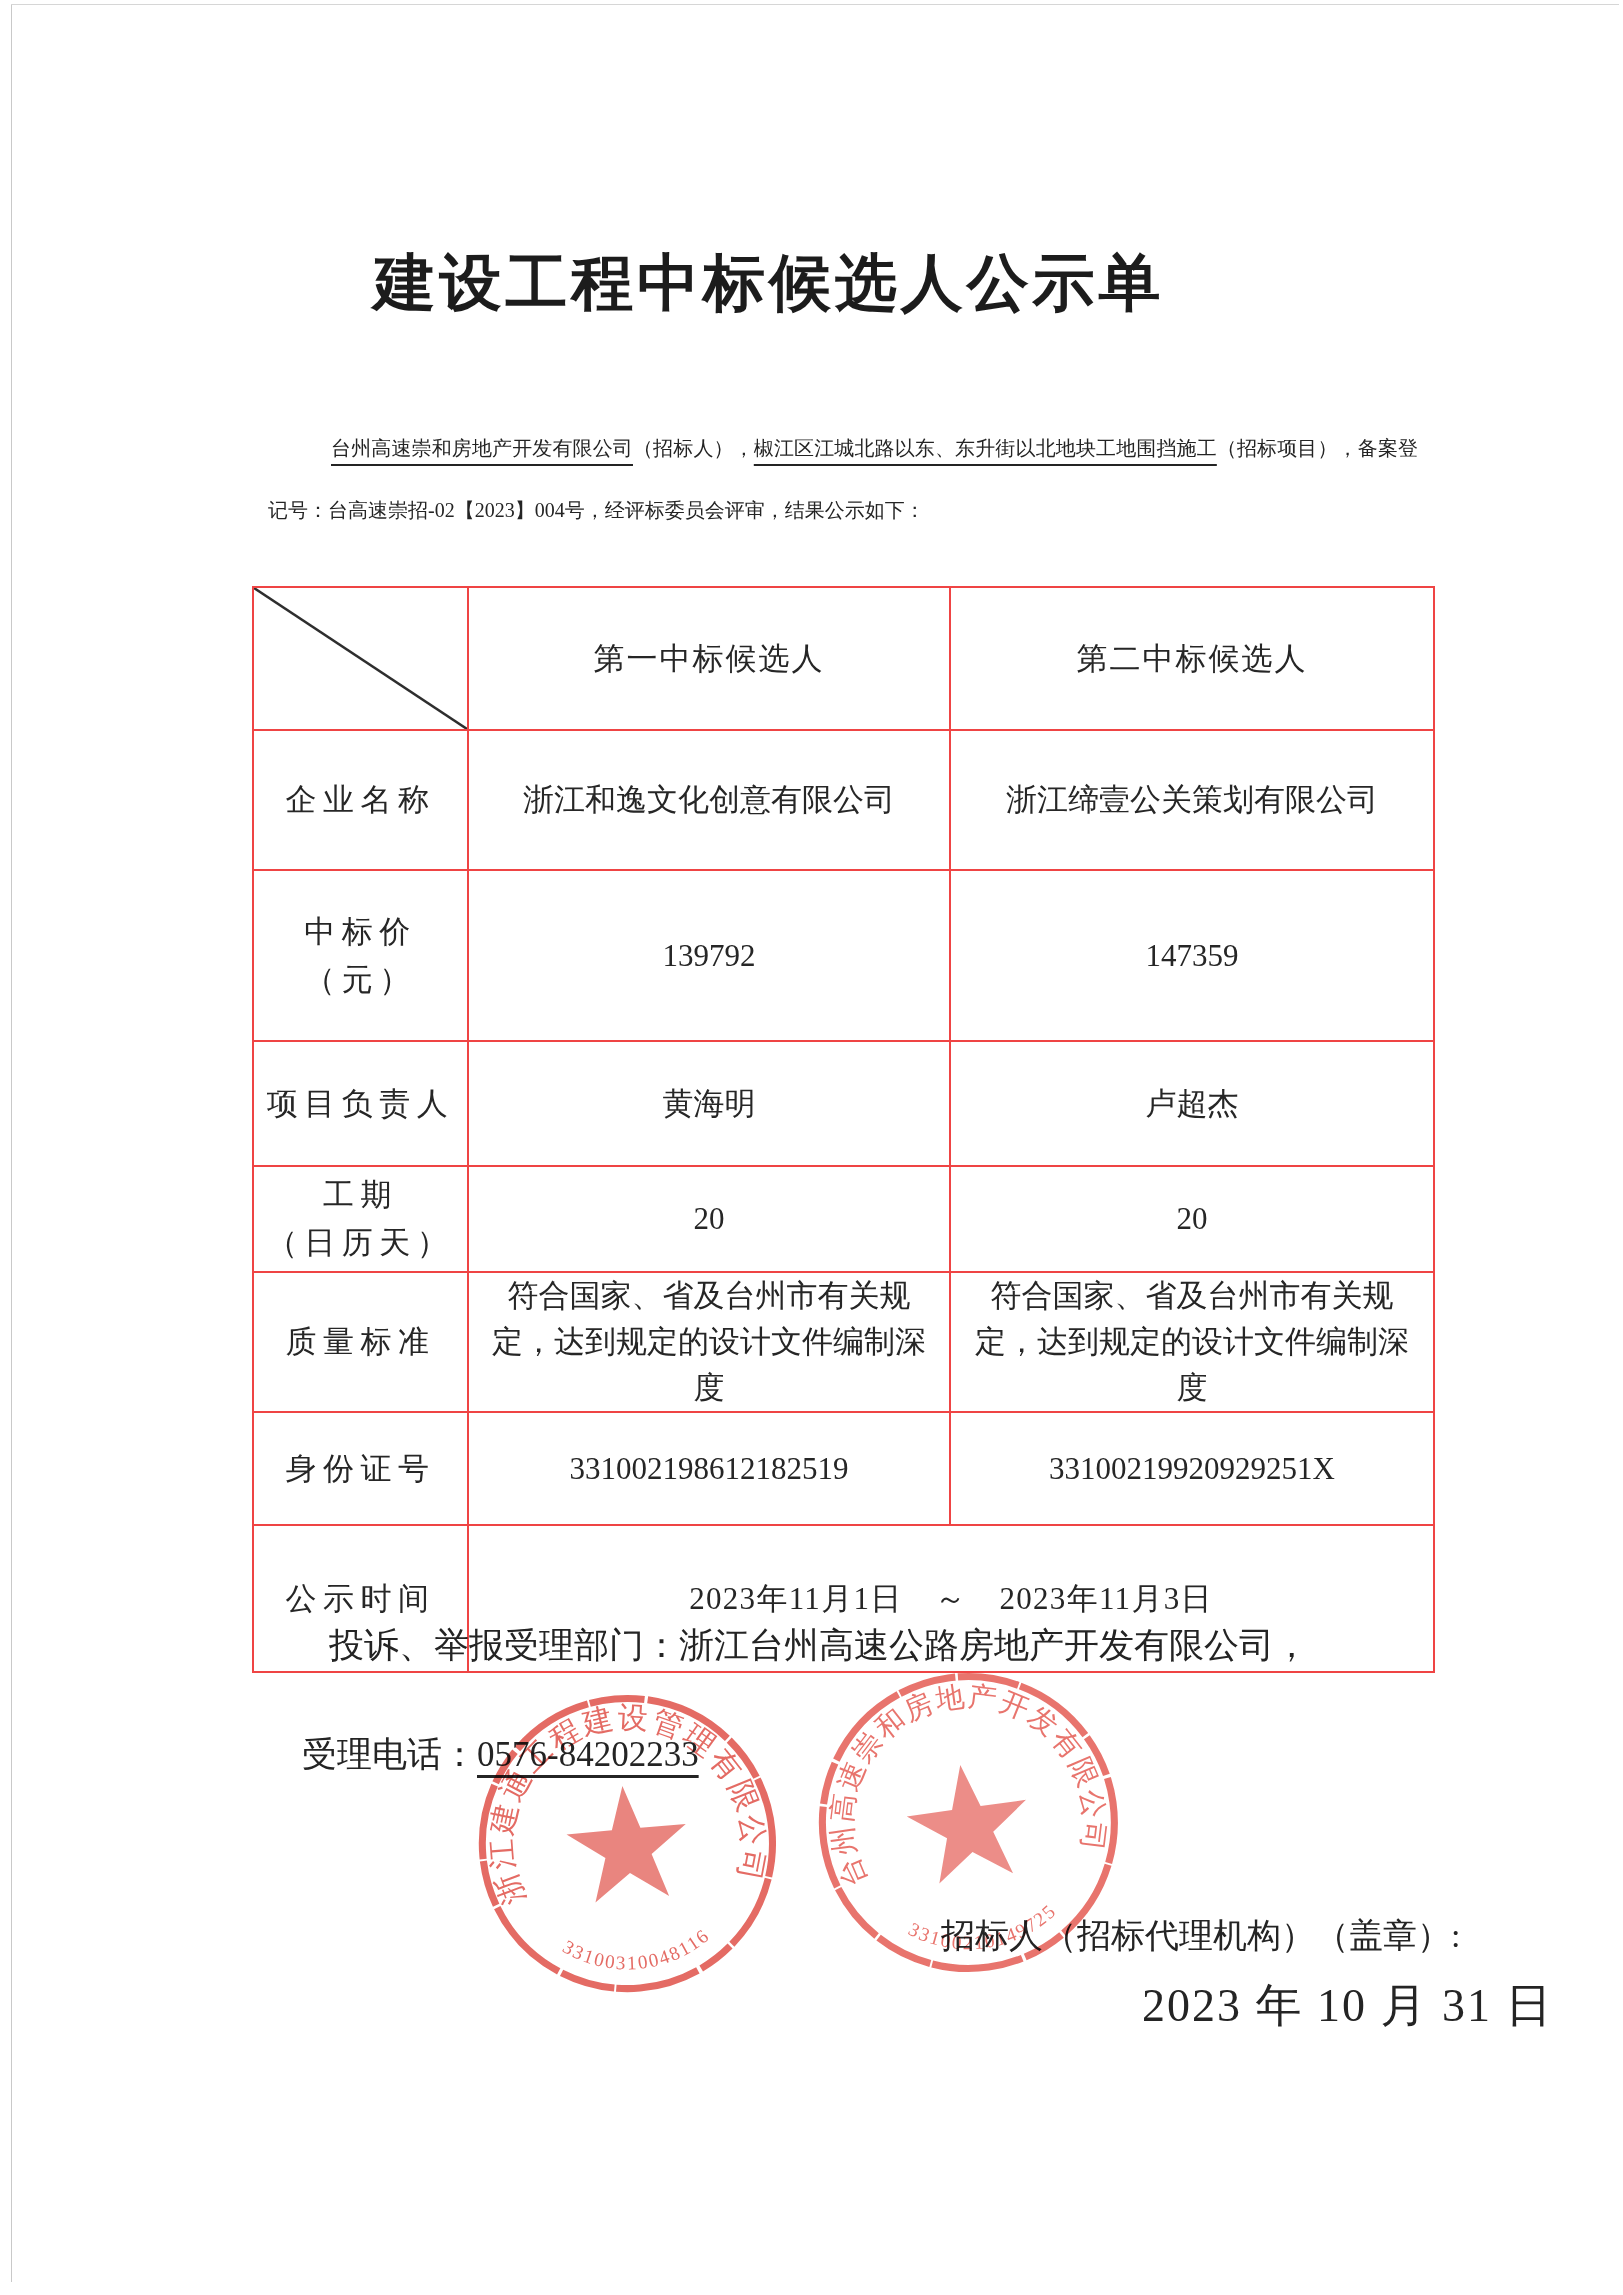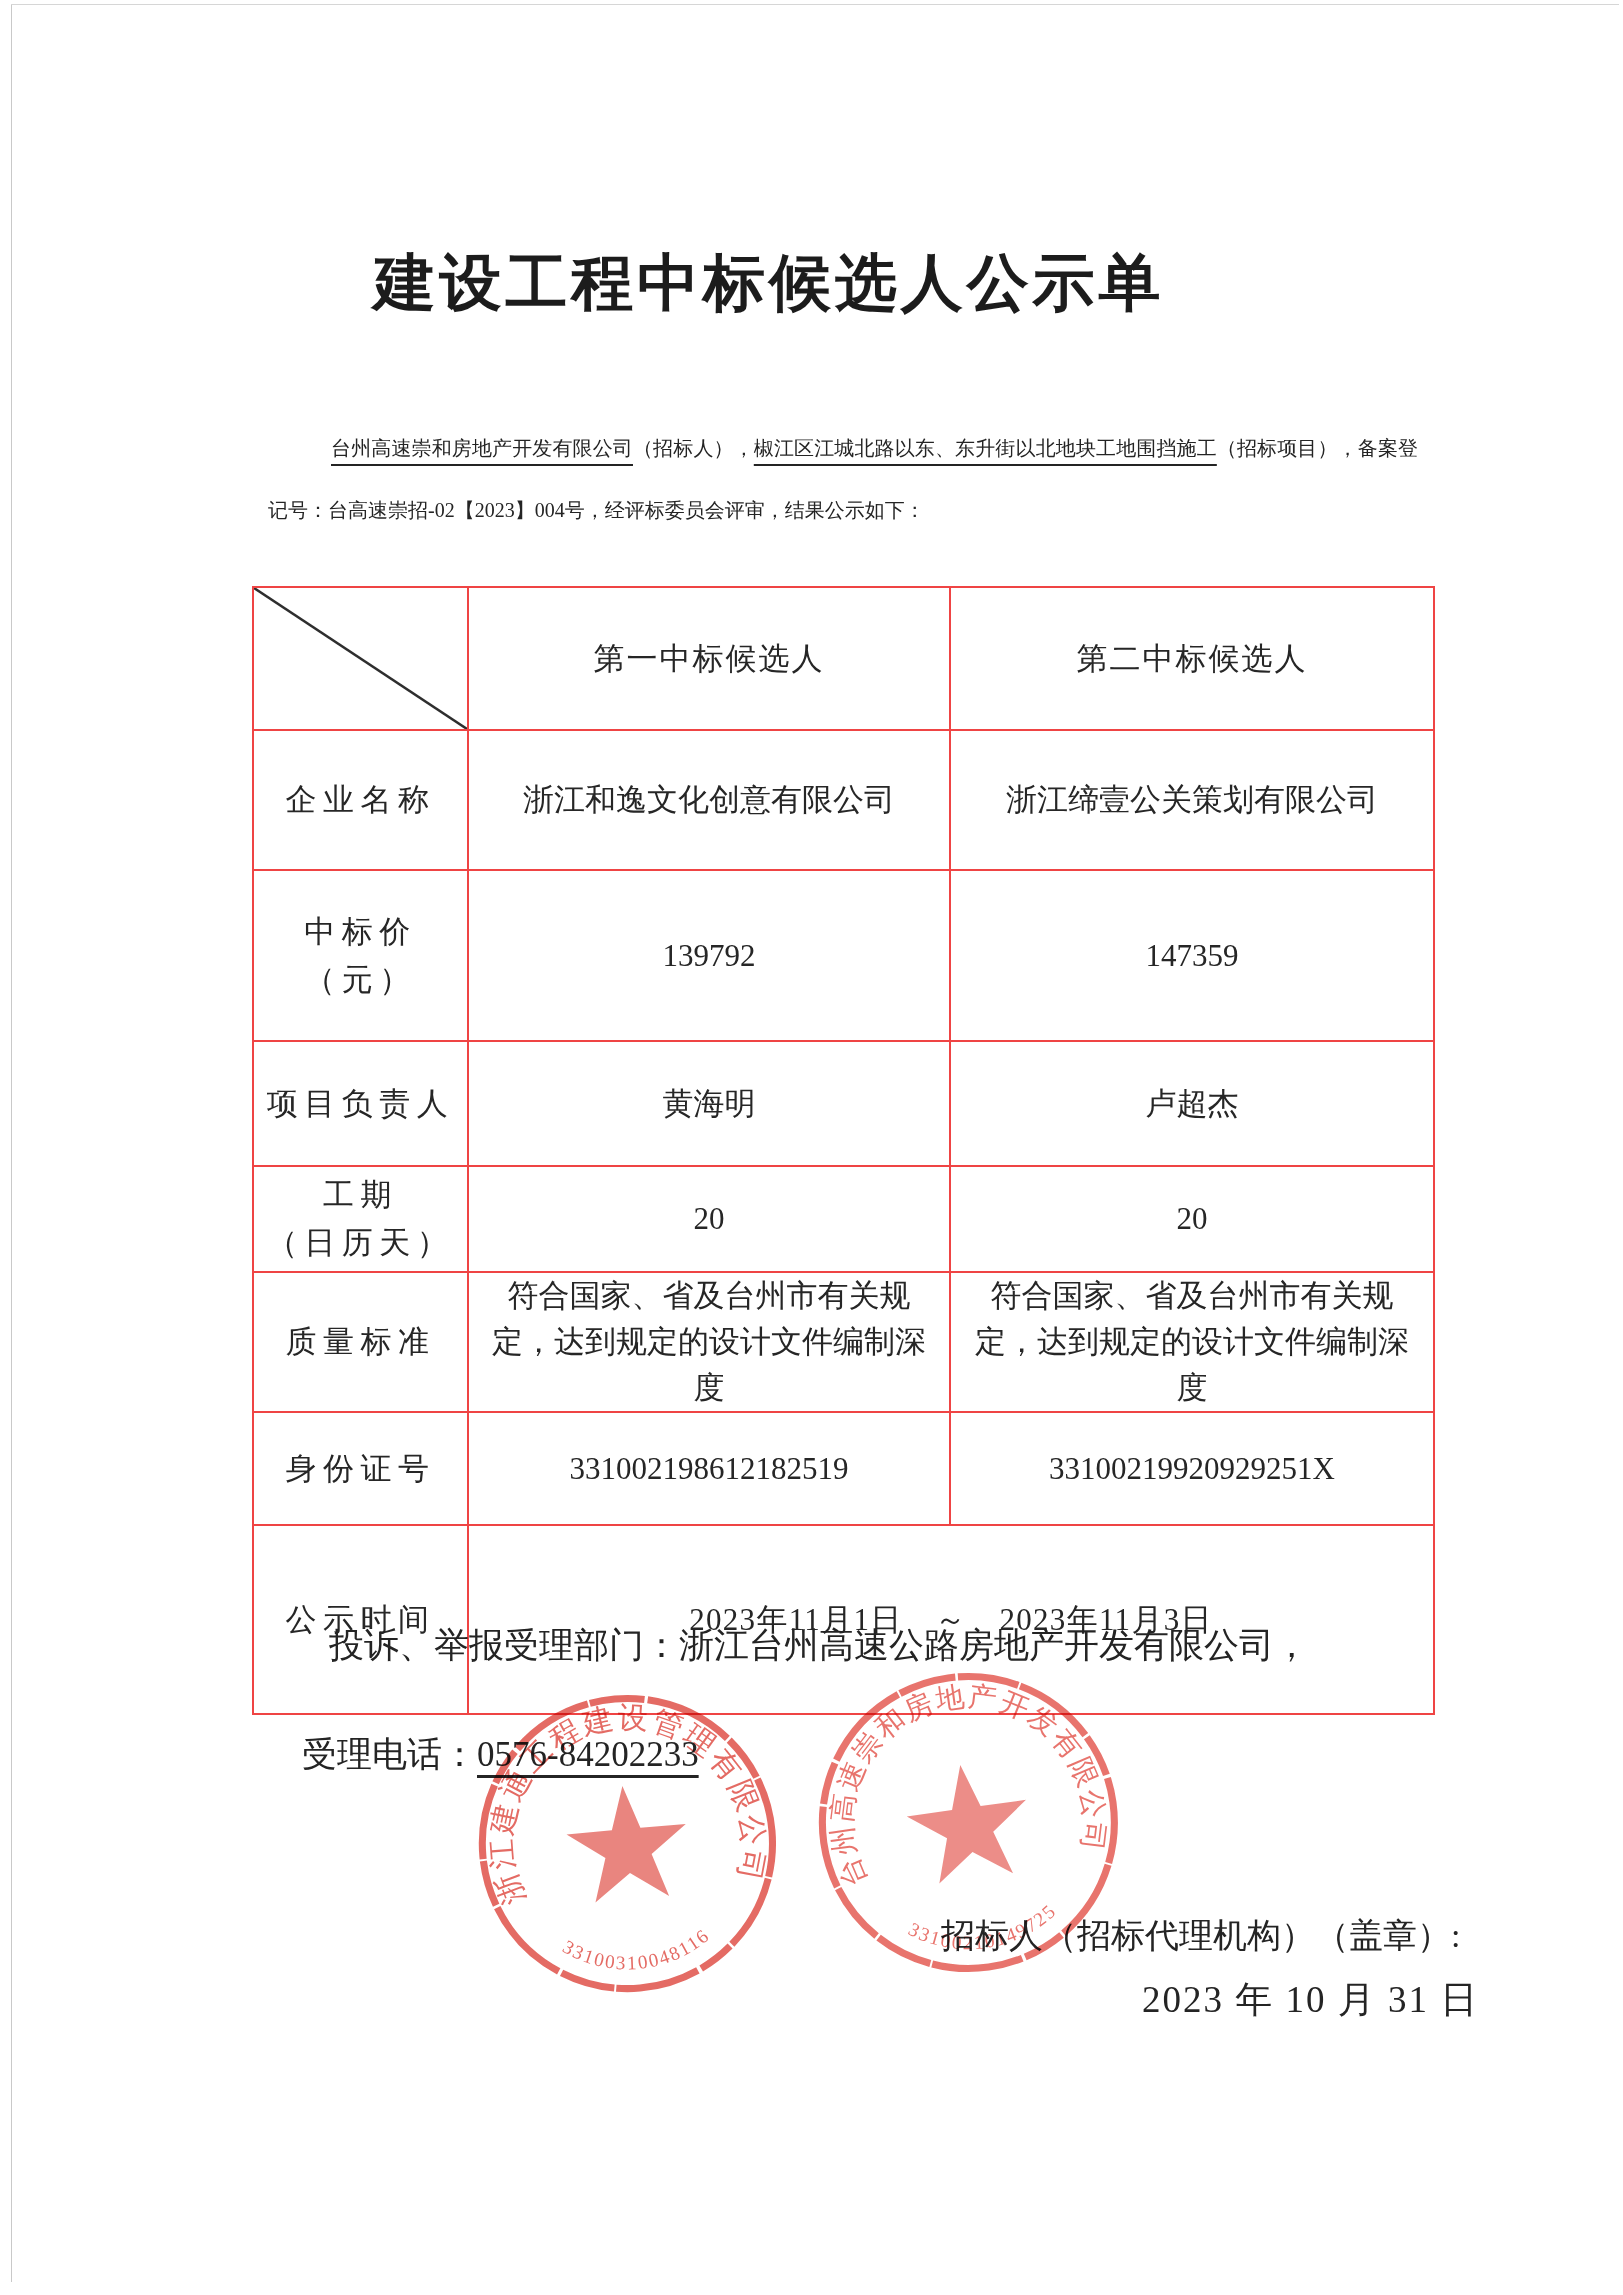--- a/index.html
+++ b/index.html
@@ -26,33 +26,33 @@
   .ul{ text-decoration:underline; text-decoration-thickness:2px; text-underline-offset:8.5px; }
 
   table.bid{
     position:absolute; left:252px; top:586px; width:1181px;
     border-collapse:collapse; table-layout:fixed;
     border:2.6px solid #2e2e2e;
   }
   table.bid td{ border:2px solid #ef4444; text-align:center; vertical-align:middle;
     font-size:31px; color:#262626; padding:0 9.2px; overflow:hidden;}
   tr.r0{height:143px;} tr.r1{height:140px;} tr.r2{height:171px;} tr.r3{height:125px;}
-  tr.r4{height:106px;} tr.r5{height:139px;} tr.r6{height:113px;} tr.r7{height:189px;}
+  tr.r4{height:106px;} tr.r5{height:139px;} tr.r6{height:113px;} tr.r7{height:147px;}
   td.corner{ position:relative; padding:0; }
   td.corner svg{ position:absolute; left:0; top:0; width:100%; height:100%; display:block; }
   td.colhead{ font-size:28px; letter-spacing:2px; }
   td.rowlabel{ font-size:31px; letter-spacing:6.5px; line-height:48px; }
   td.quality{ font-size:31px; line-height:46px; padding:0 10.5px; }
   td.notice-val{ padding-right:131px; letter-spacing:1.3px; }
 
   .complaint-line{ position:absolute; left:309px; top:1622px; font-size:35px; color:#242424;margin-left:20px;}
   .phone-line{ position:absolute; left:302px; top:1731px; font-size:35px; color:#242424;}
   .phone-number{ text-decoration:underline; text-decoration-thickness:2.6px; text-underline-offset:9.2px; }
   .seal-line{ position:absolute; left:941px; top:1913px; font-size:34px; color:#242424;text-align:right;}
-  .date-line{ position:absolute; left:1142px; top:1975px; font-size:37px; letter-spacing:2px; color:#242424;}
+  .date-line{ position:absolute; left:1142px; top:1975px; font-size:46px; letter-spacing:2px; color:#242424;}
 
   .stamp{ position:absolute; mix-blend-mode:multiply; transform-origin:50% 50%; }
   .stamp-1{ left:467px; top:1683px; transform:rotate(-5deg); color:rgba(224,86,78,0.88); }
   .stamp-2{ left:807px; top:1661px; transform:rotate(-8deg); color:rgba(228,92,84,0.85); }
   .stamp svg text{ font-family:"Liberation Serif","DejaVu Serif",serif; fill:currentColor; }
 </style>
 </head>
 <body>
 
 <div class="page">

